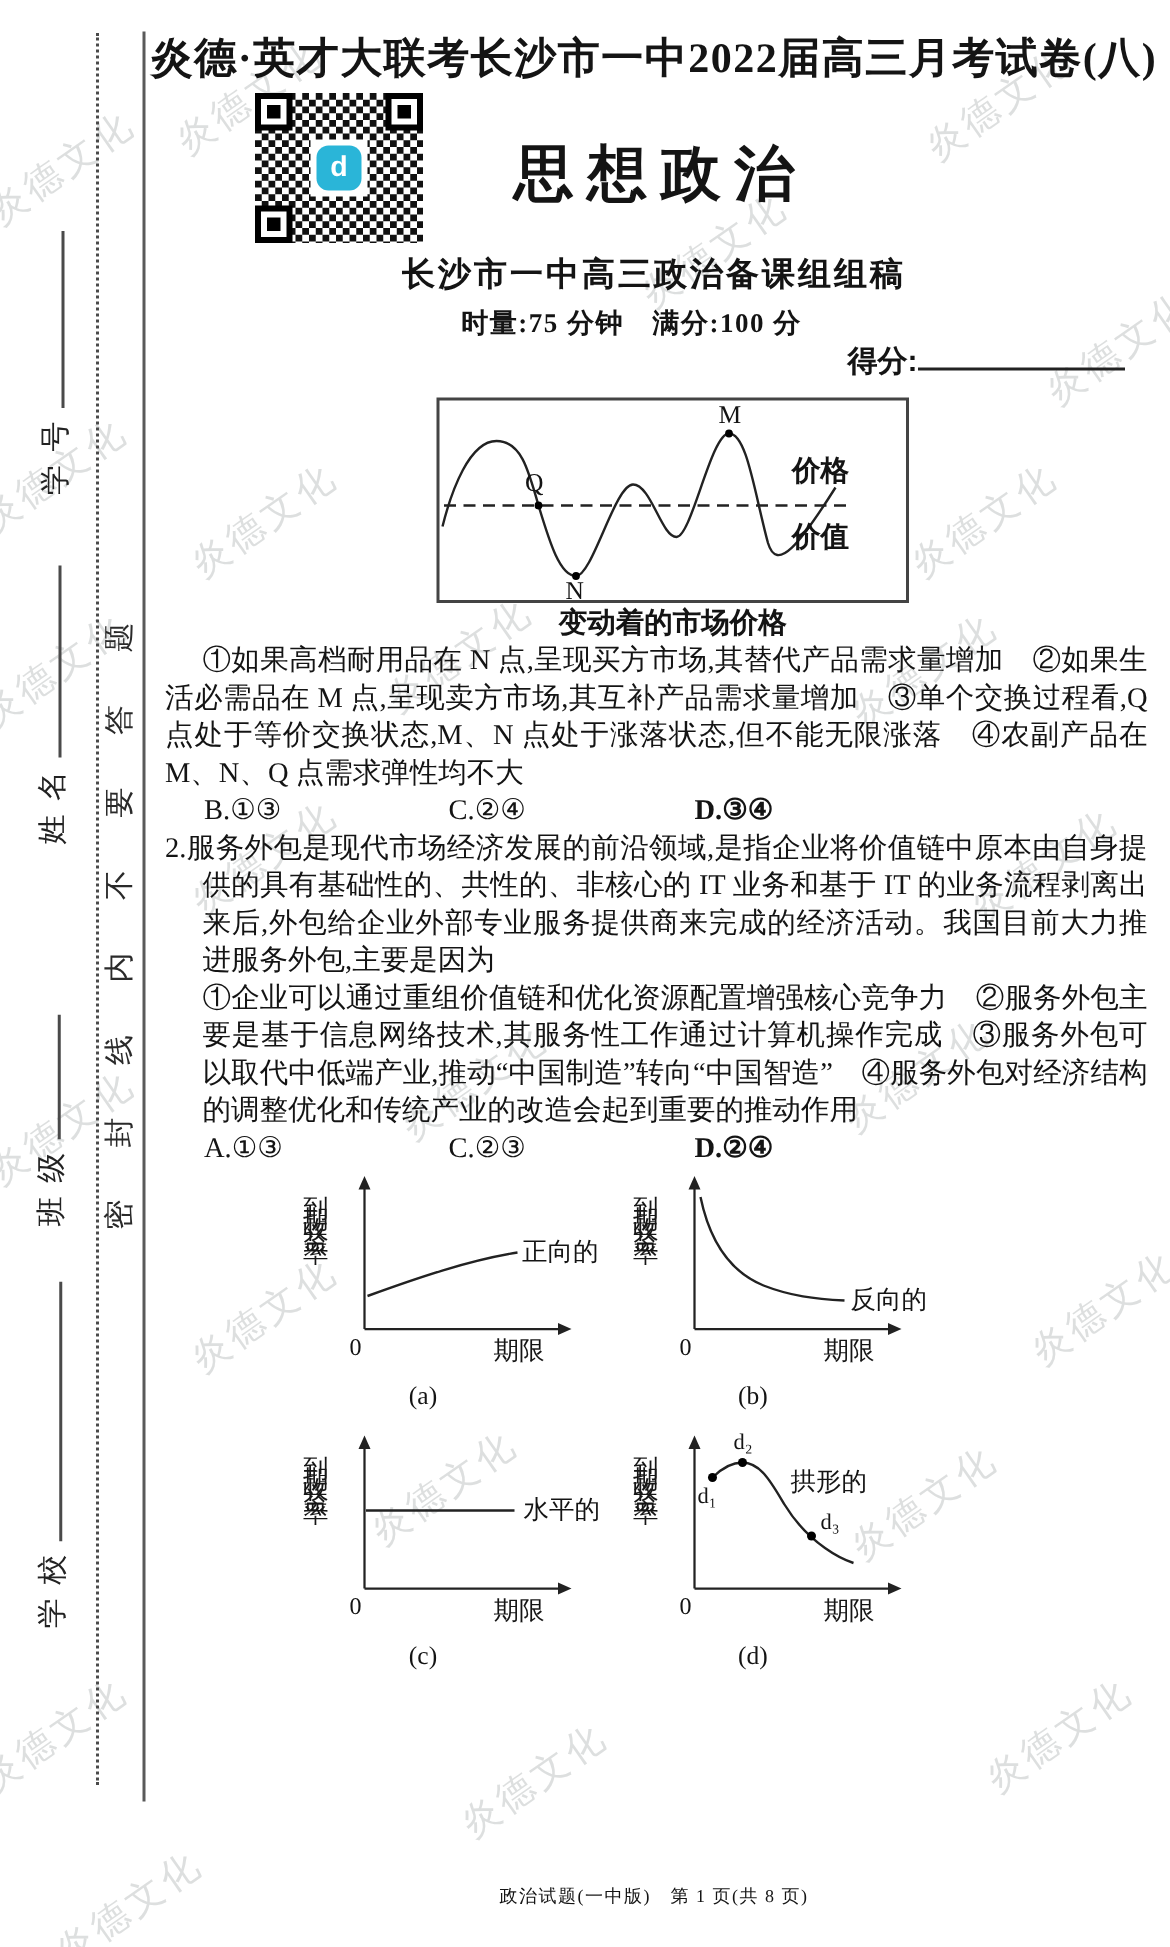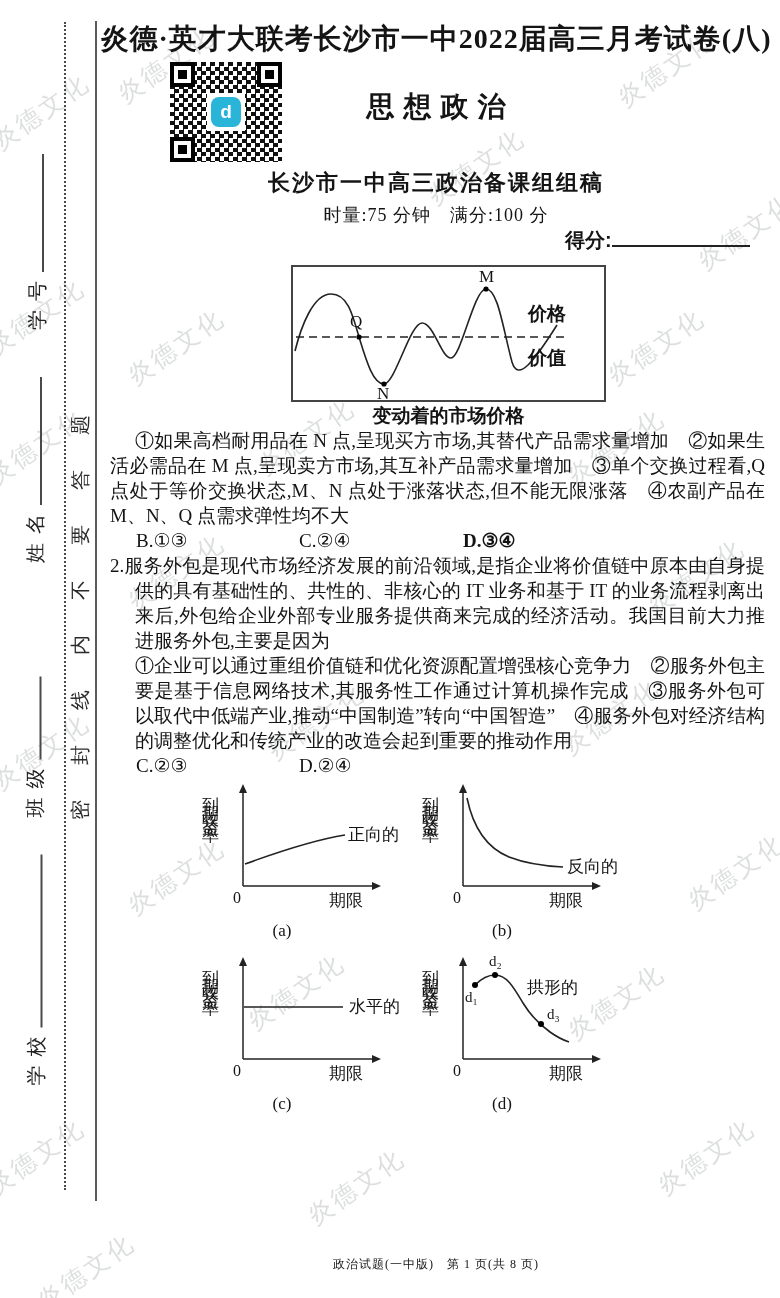--- a/index.html
+++ b/index.html
@@ -36,29 +36,29 @@
   .qr .finder::after  { content:""; position:absolute; left:4px; top:4px; width:17px; height:17px; background:#fff; z-index:1; }
   .qr .finder::before { content:""; position:absolute; left:8px; top:8px; width:9px;  height:9px;  background:#000; z-index:2; }
   .qr .f-tl { left:0; top:0; } .qr .f-tr { right:0; top:0; } .qr .f-bl { left:0; bottom:0; }
   .qr-logo-pad { position:absolute; left:50%; top:50%; transform:translate(-50%,-50%);
                  width:38px; height:38px; background:#fff; display:flex; align-items:center; justify-content:center; }
   .qr-logo { width:30px; height:30px; background:#2ab5d8; border-radius:8px; color:#fff;
              display:flex; align-items:center; justify-content:center;
              font:bold 19px "Liberation Sans","DejaVu Sans",sans-serif; }
   .subject {
     position:absolute; top:88px; left:92px; width:688px; text-align:center;
-    font-size:28px; font-weight:bold; letter-spacing:9px; text-indent:9px;
+    font-size:40px; font-weight:bold; letter-spacing:9px; text-indent:9px;
     font-family:"Liberation Sans","DejaVu Sans",sans-serif;
   }
   .source-line {
     position:absolute; top:168px; left:92px; width:688px; text-align:center;
     font-size:22px; font-weight:bold; letter-spacing:2px;
     font-family:"Liberation Sans","DejaVu Sans",sans-serif;
   }
-  .meta-line { position:absolute; top:203px; left:92px; width:688px; text-align:center; font-size:18px; letter-spacing:1px; }
+  .meta-line { position:absolute; top:203px; left:77px; width:688px; text-align:center; font-size:18px; letter-spacing:1px;font-weight:bold; }
   .score-row { position:absolute; top:227px; left:565px; font-size:20px; font-weight:bold;
                font-family:"Liberation Sans","DejaVu Sans",sans-serif; }
   .score-row .blank-line { width:138px; border-bottom:2px solid #222; }
   
   .content { position:absolute; left:110px; top:261px; width:655px;
              font-size:19px; line-height:25px; text-align:justify; }
   .content p { margin:0; }
   .sec-head .bold { font-weight:bold; font-family:"Liberation Sans","DejaVu Sans",sans-serif; }
   .hang { padding-left:25px; text-indent:-25px; }
   .firstind { text-indent:25px; }
@@ -178,20 +178,21 @@
     <p class="firstind">①如果高档耐用品在 N 点,呈现买方市场,其替代产品需求量增加　②如果生活必需品在 M 点,呈现卖方市场,其互补产品需求量增加　③单个交换过程看,Q 点处于等价交换状态,M、N 点处于涨落状态,但不能无限涨落　④农副产品在 M、N、Q 点需求弹性均不大</p>
     <div class="opts">
       <span>B.①③</span>
       <span>C.②④</span>
       <span>D.③④</span>
     </div>
 
     <p class="hang">2.服务外包是现代市场经济发展的前沿领域,是指企业将价值链中原本由自身提供的具有基础性的、共性的、非核心的 IT 业务和基于 IT 的业务流程剥离出来后,外包给企业外部专业服务提供商来完成的经济活动。我国目前大力推进服务外包,主要是因为</p>
     <p style="padding-left:25px">①企业可以通过重组价值链和优化资源配置增强核心竞争力　②服务外包主要是基于信息网络技术,其服务性工作通过计算机操作完成　③服务外包可以取代中低端产业,推动“中国制造”转向“中国智造”　④服务外包对经济结构的调整优化和传统产业的改造会起到重要的推动作用</p>
     <div class="opts">
+      <span>A.①③</span>
       <span>C.②③</span>
       <span>D.②④</span>
     </div>
 
 
     <div class="charts">
 
       <div class="mini">
         <div class="mini-inner">
           <div class="ylab">到期收益率</div>

